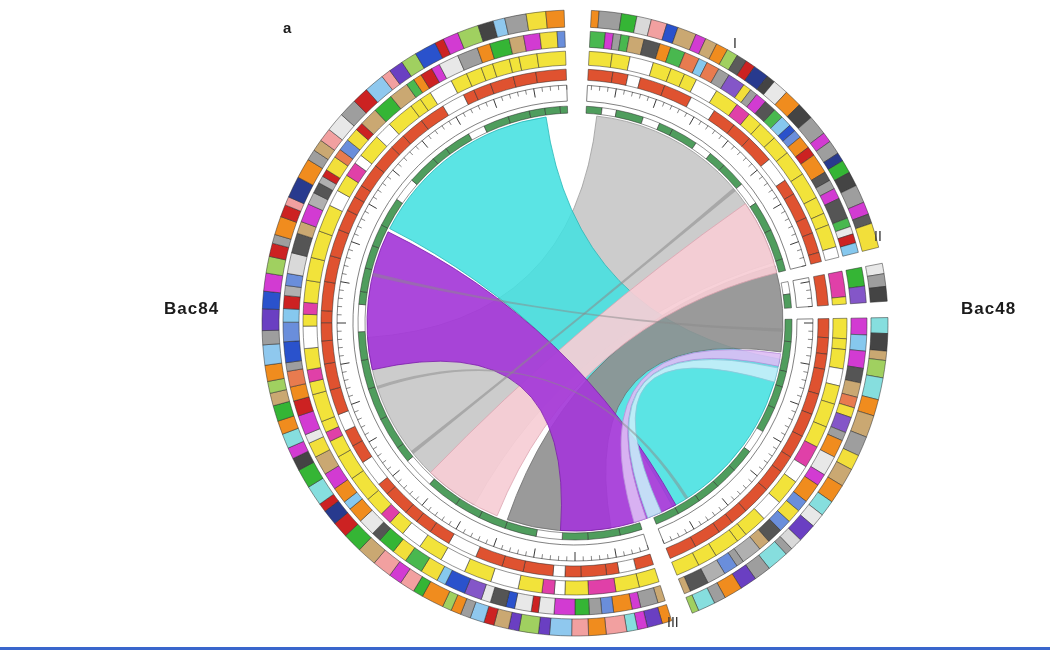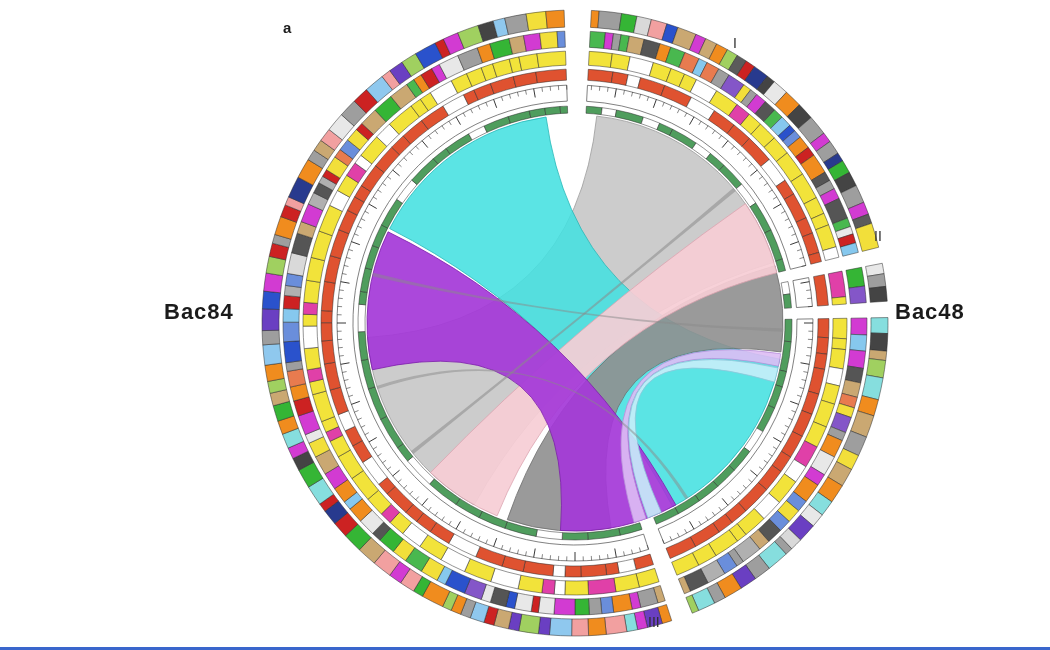--- a/index.html
+++ b/index.html
@@ -1,21 +1,21 @@
 <!DOCTYPE html>
 <html><head>
 <meta charset="utf-8">
 <style>
   html,body{margin:0;padding:0;}
   body{background:#ffffff;font-family:"Liberation Sans",sans-serif;}
   .stage{position:relative;width:1050px;height:650px;background:#ffffff;overflow:hidden;}
   .stage svg{position:absolute;left:0;top:0;}
   .lbl{position:absolute;color:#1b1b1b;white-space:nowrap;}
   .panel{font-weight:700;font-size:15px;}
-  .genome{font-weight:700;font-size:22px;letter-spacing:1px;}
+  .genome{font-weight:700;font-size:17px;letter-spacing:1px;}
   .numeral{font-size:14px;color:#2e2e2e;}
   .bottom-line{position:absolute;left:0;right:0;bottom:0;height:3px;}
 </style>
 </head>
 <body style="background: rgb(255, 255, 255);">
 
 <div class="stage">
   <svg id="circos" viewBox="0 0 1050 650" width="1050" height="650">
       <path d="M 591.38 10.43 A 313 313 0 0 1 599.19 10.94 L 597.88 27.89 A 296 296 0 0 0 590.49 27.41 Z" fill="#f08c1e" stroke="#2b2b2b" stroke-width="0.5"></path>
       <path d="M 599.19 10.94 A 313 313 0 0 1 621.63 13.49 L 619.10 30.30 A 296 296 0 0 0 597.88 27.89 Z" fill="#9e9e9e" stroke="#2b2b2b" stroke-width="0.5"></path>
@@ -664,19 +664,19 @@
       <path d="M 372.33 369.79 A 208 208 0 0 1 388.05 231.82 Q 575 323 675.84 504.92 A 208 208 0 0 1 560.49 530.49 Q 575 323 372.33 369.79 Z" fill="#a438d8" fill-opacity="0.92" stroke="#7c1cab" stroke-width="0.8"></path>
       <path d="M 780.72 353.74 A 208 208 0 0 1 778.45 366.25 Q 575 323 646.14 518.46 A 208 208 0 0 1 634.08 522.43 Q 575 323 780.72 353.74 Z" fill="#ddbdf4" fill-opacity="0.9" stroke="#b68ed9" stroke-width="0.8"></path>
       <path d="M 778.07 368.02 A 208 208 0 0 1 774.43 382.08 Q 575 323 661.26 512.27 A 208 208 0 0 1 647.84 517.83 Q 575 323 778.07 368.02 Z" fill="#c7edf8" fill-opacity="0.9" stroke="#8fc6db" stroke-width="0.8"></path>
       <path d="M 733.16 187.91 A 208 208 0 0 1 735.73 190.98 Q 575 323 413.35 453.90 A 208 208 0 0 1 411.09 451.06 Q 575 323 733.16 187.91 Z" fill="#8a8a8a" fill-opacity="0.55" stroke="none" stroke-width="0.8"></path>
       <path d="M 782.93 328.44 A 208 208 0 0 1 782.82 331.71 Q 575 323 372.33 276.21 A 208 208 0 0 1 373.18 272.68 Q 575 323 782.93 328.44 Z" fill="#8a8a8a" fill-opacity="0.5" stroke="none" stroke-width="0.8"></path>
       <path d="M 688.28 497.44 A 208 208 0 0 1 685.53 499.20 Q 575 323 377.75 389.00 A 208 208 0 0 1 376.74 385.89 Q 575 323 688.28 497.44 Z" fill="#8a8a8a" fill-opacity="0.5" stroke="none" stroke-width="0.8"></path>
     </svg>
 
   <div class="lbl panel" style="left:283px;top:19px">a</div>
   <div class="lbl genome" style="left:164px;top:299px">Bac84</div>
-  <div class="lbl genome" style="left:895px;top:299px">Bac48</div>
+  <div class="lbl genome" style="left:961px;top:299px">Bac48</div>
   <div class="lbl numeral" style="left:733px;top:35px">I</div>
   <div class="lbl numeral" style="left:874px;top:228px">II</div>
-  <div class="lbl numeral" style="left:648px;top:614px">III</div>
+  <div class="lbl numeral" style="left:667px;top:614px">III</div>
 
   <div class="bottom-line" style="background: rgb(58, 102, 204);"></div>
 </div>
 
 </body></html>

